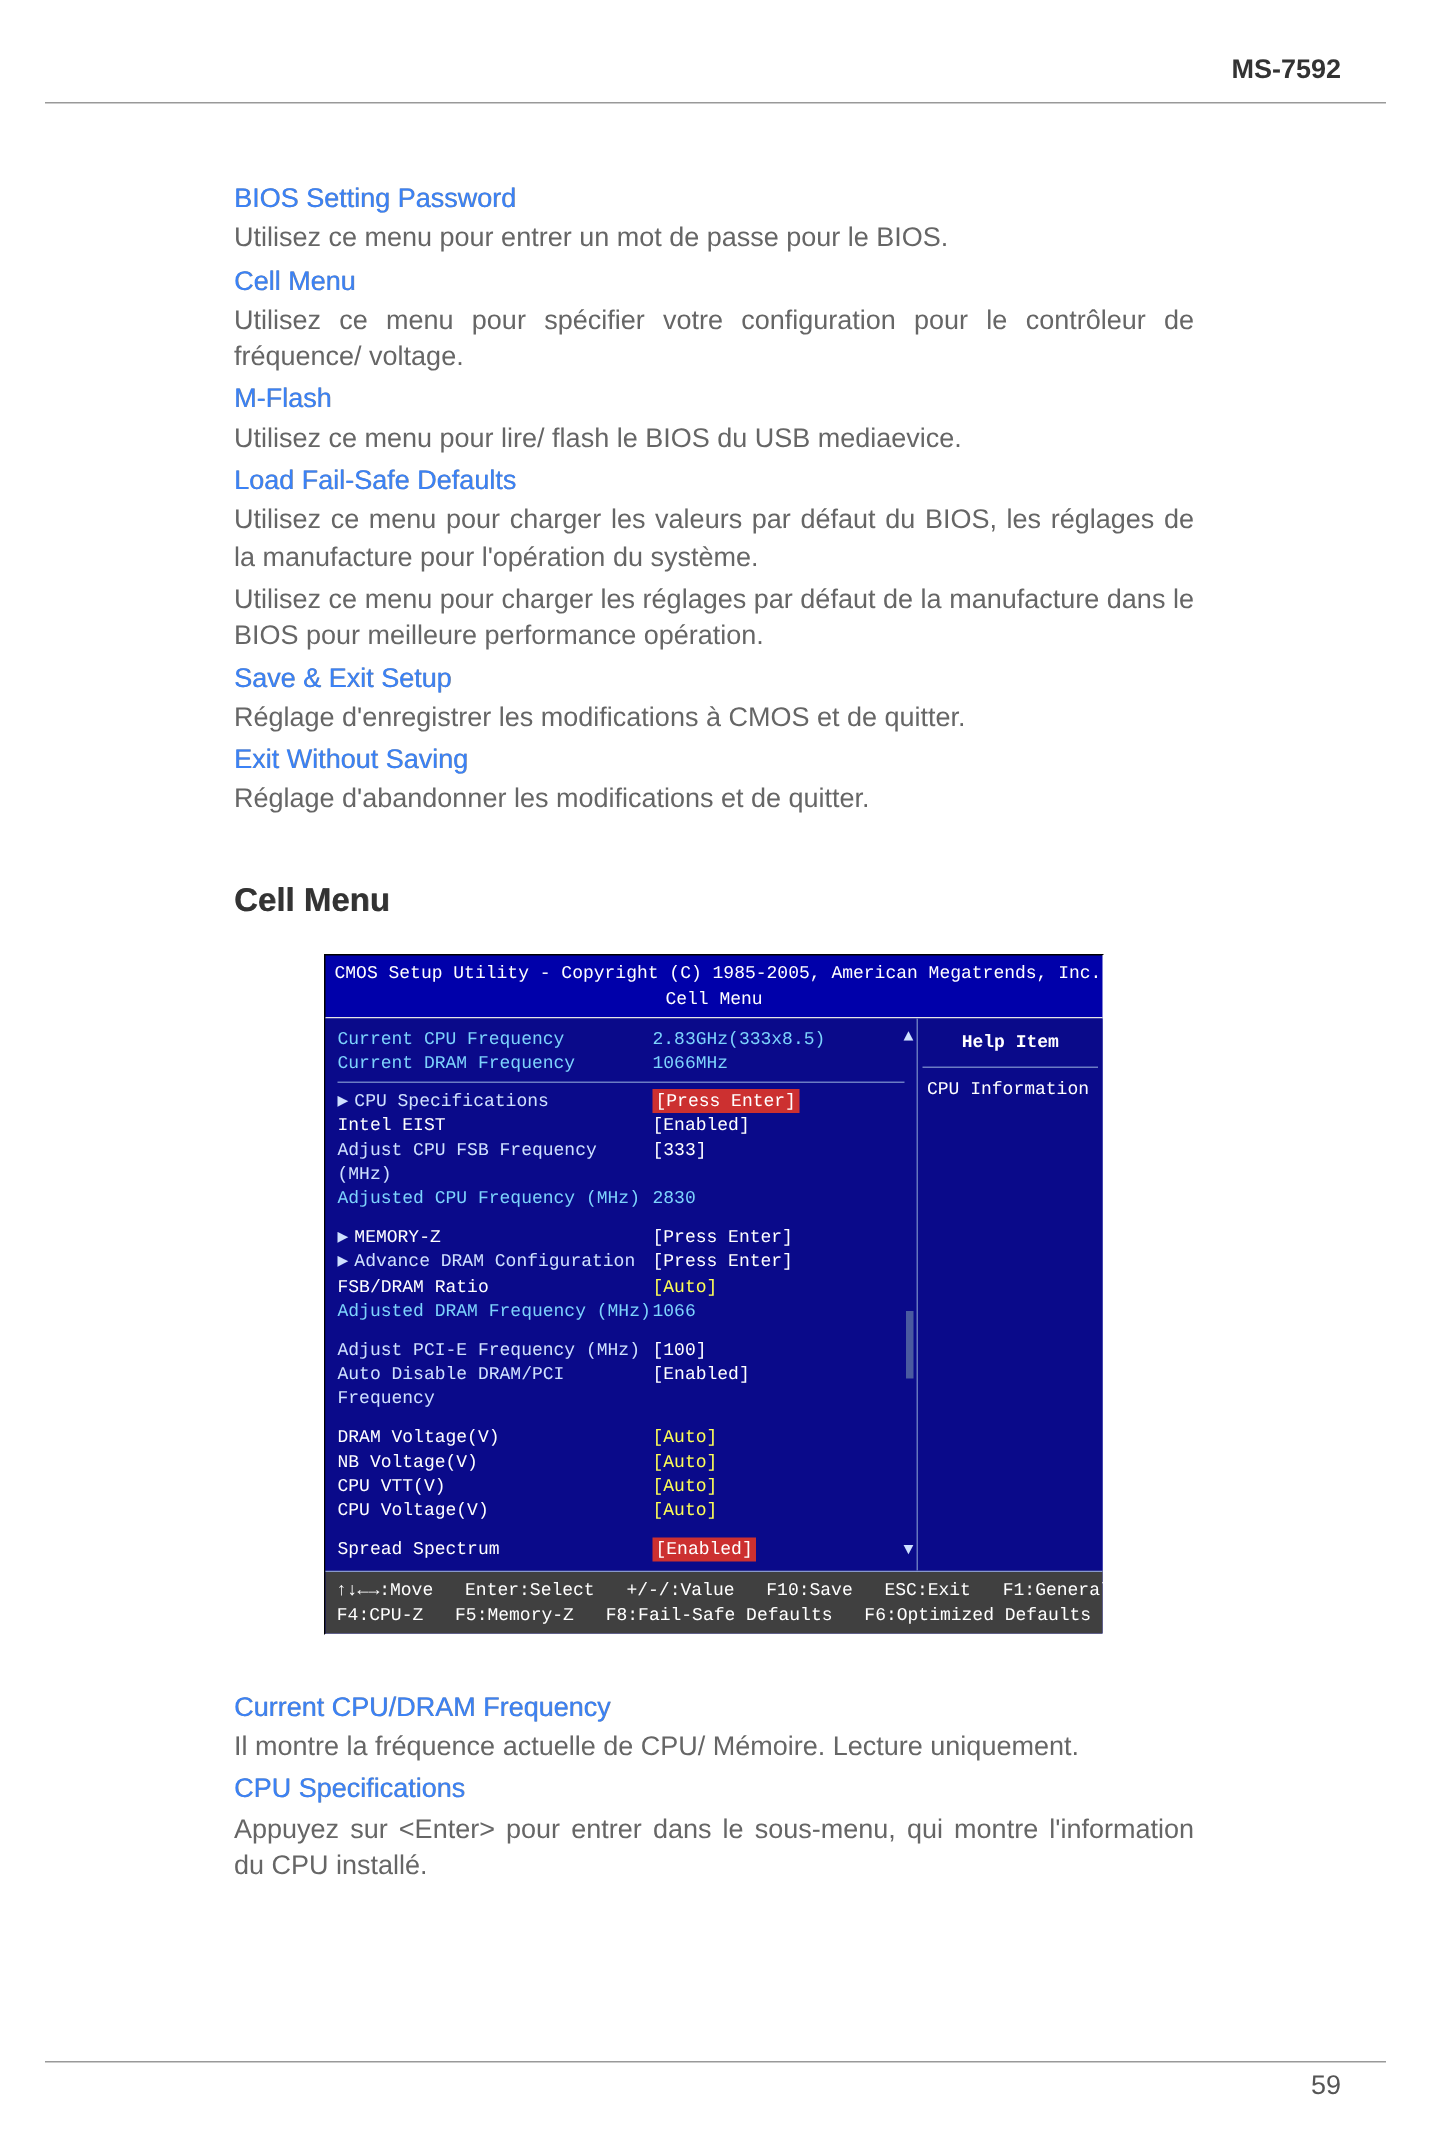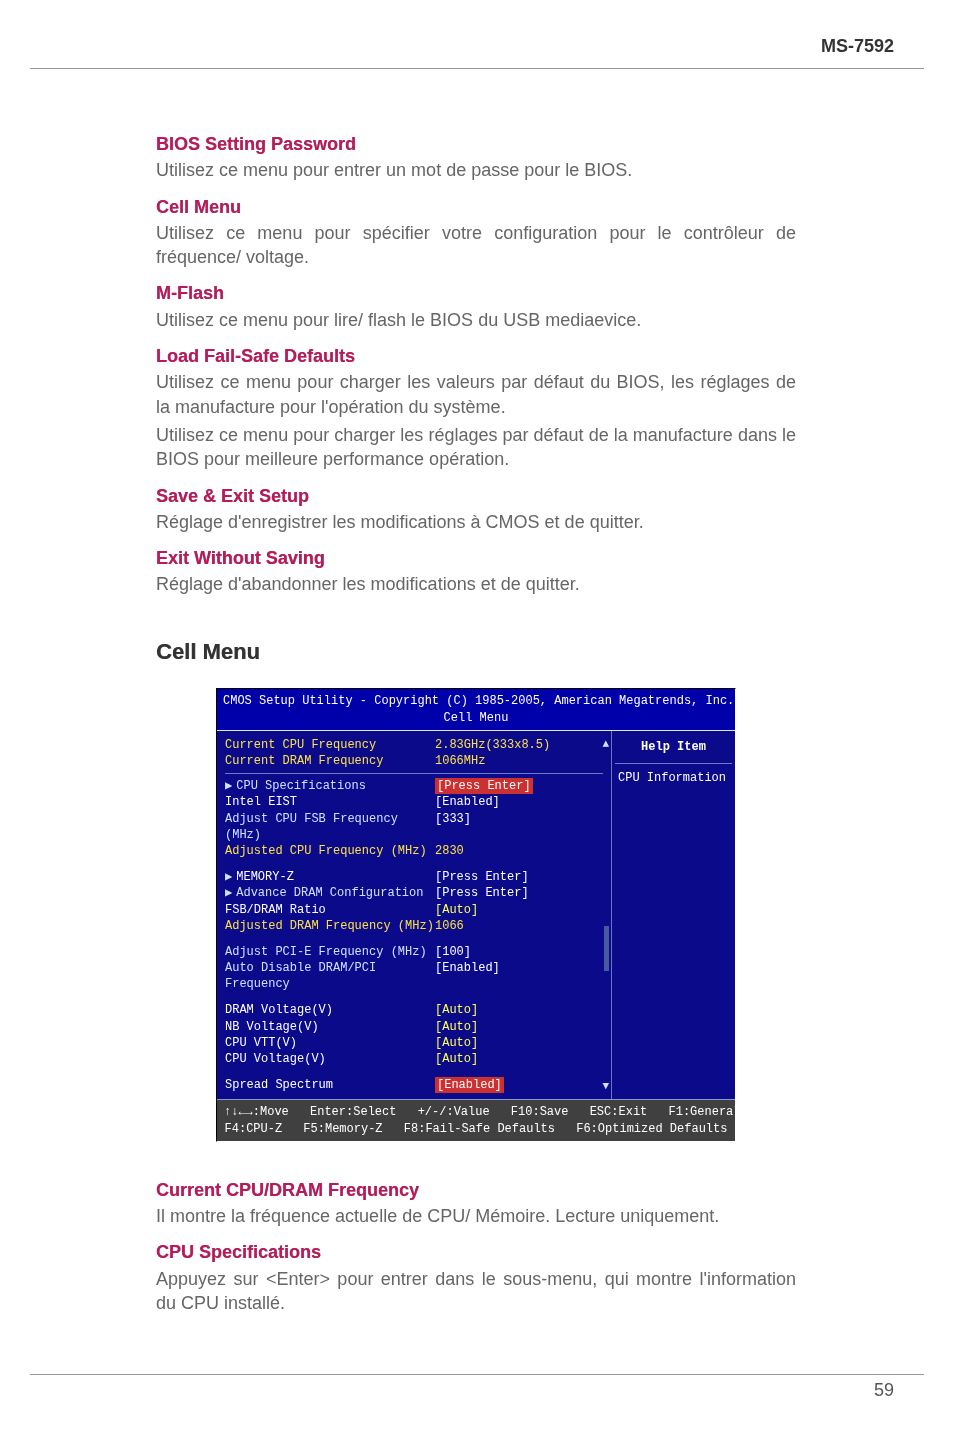--- a/index.html
+++ b/index.html
@@ -29,23 +29,22 @@
     border-top: 1px solid #999;
   }
   .content {
     position: absolute;
     top: 120px;
     left: 156px;
     width: 640px;
     line-height: 1.35;
   }
   .section-title {
-    font-weight: bold;
-    color: #be185d;
-    margin-top: 12px;
+    font-weight: normal;
+    color: #3b82f6;
     margin-bottom: 2px;
     text-shadow: 0.3px 0 #888;
   }
   .section-body {
     color: #666;
     text-align: justify;
     margin-bottom: 4px;
   }
   .cell-menu-heading {
     font-weight: bold;
@@ -92,21 +91,21 @@
     border-left: 1px solid #6677bb;
     padding: 6px 6px;
     position: relative;
   }
   .bios-row {
     display: flex;
     color: #cfe1ff;
   }
   .bios-row .lbl { flex: 0 0 210px; }
   .bios-row .val { }
-  .muted { color: #fde047; }
+  .muted { color: #7dd3fc; }
   .white { color: #ffffff; }
   .yellow { color: #ffff55; }
   .hl {
     background: #cc3030;
     color: #fff;
     padding: 0 2px;
   }
   .menu-arrow { color: #cfe1ff; margin-right: 4px; }
   .divider {
     border-top: 1px solid #6b7bc3;

